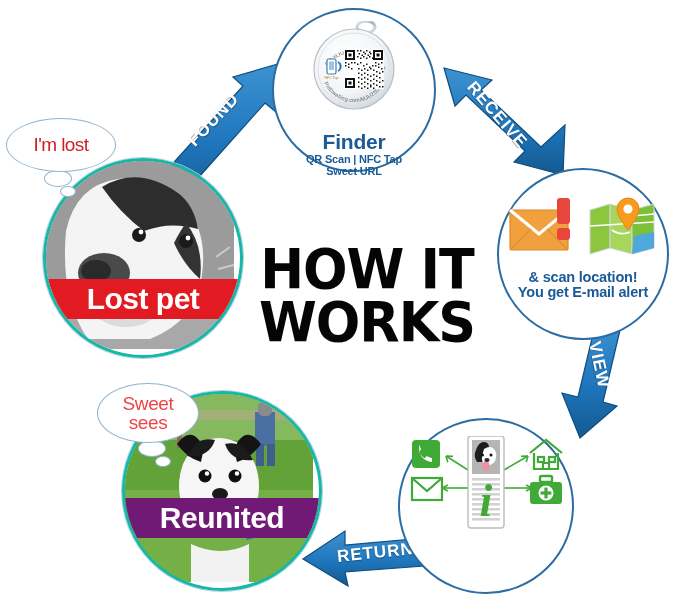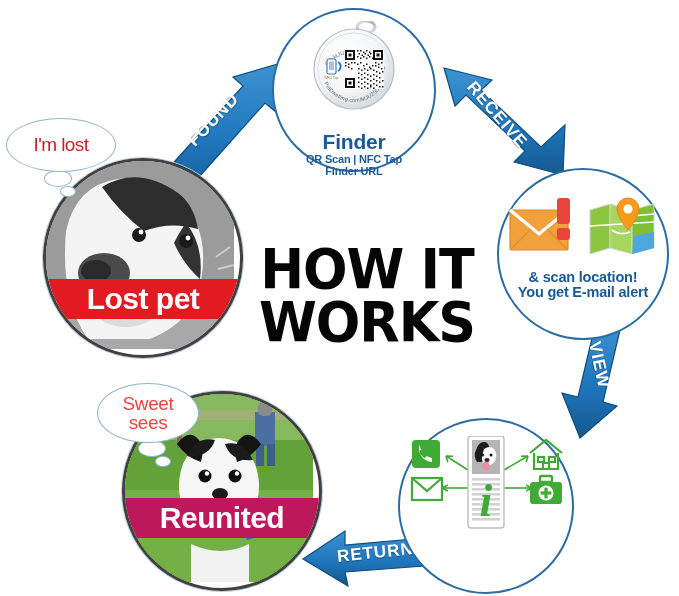--- a/index.html
+++ b/index.html
@@ -44,32 +44,32 @@
   #email-caption{font-size:14.5px;margin-top:10px;}
 
   
   #contact-node{left:398px;top:418px;width:176px;height:176px;}
   #contact-graphic{margin-top:16px;width:160px;height:96px;position:relative;}
   #contact-caption{font-size:16.5px;margin-top:6px;}
 
   
   .photo-circle{
     position:absolute;border-radius:50%;overflow:hidden;
-    border:3px solid #404040;
+    border:3px solid #14b8a6;
     box-shadow:0 0 0 1px #b9cfe4;
   }
   #lost-circle{left:43px;top:158px;width:194px;height:194px;}
   #reunited-circle{left:122px;top:391px;width:194px;height:194px;}
   .photo-band{
     position:absolute;left:-4%;width:108%;
     text-align:center;color:#ffffff;font-weight:bold;
     letter-spacing:-0.5px;
   }
   #lost-band{background:#e21b23;bottom:36px;height:40px;line-height:40px;font-size:30px;}
-  #reunited-band{background:#be185d;bottom:50px;height:40px;line-height:40px;font-size:30px;}
+  #reunited-band{background:#701a75;bottom:50px;height:40px;line-height:40px;font-size:30px;}
 
   
   .bubble{
     position:absolute;background:#ffffff;
     border:1.6px solid #8fb4cf;border-radius:50%;
     display:flex;align-items:center;justify-content:center;
     text-align:center;font-weight:normal;line-height:1.02;
   }
   .bubble-dot{position:absolute;background:#fff;border:1.6px solid #8fb4cf;border-radius:50%;}
   #lost-bubble{left:6px;top:118px;width:108px;height:52px;color:#cf1f26;font-size:19px;letter-spacing:-0.6px;}
@@ -271,21 +271,21 @@
           <rect x="59" y="66.5" width="1.5" height="1.5"></rect>
             <rect x="62" y="65" width="1.5" height="1.5"></rect>
             <rect x="65" y="66.5" width="1.5" height="1.5"></rect>
           <rect x="74" y="65" width="1.5" height="1.5"></rect>
         </g>
       </svg>
     </div>
     <div class="node-caption" id="finder-title">Finder</div>
     <div class="node-caption" id="finder-sub">
       <div>QR Scan | NFC Tap</div>
-      <div>Finder URL</div>
+      <div>Sweet URL</div>
     </div>
   </div>
 
   <div class="node" id="email-node">
     <div id="email-icons">
 
       <svg width="72" height="62" viewBox="0 0 72 62">
         <rect x="2" y="14" width="58" height="40" rx="2" fill="#f0a03c" stroke="#d98a2b" stroke-width="1.2"></rect>
         <path d="M2,14 L31,38 L60,14" fill="none" stroke="#ffffff" stroke-width="3.2"></path>
         <path d="M2,54 L23,33 M60,54 L39,33" fill="none" stroke="#e2912f" stroke-width="1.6"></path>

